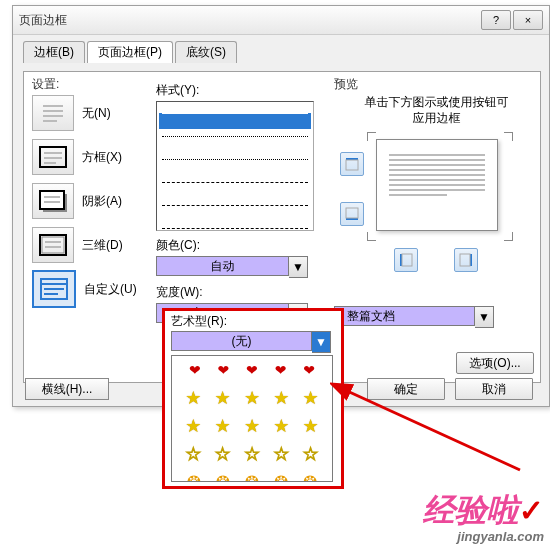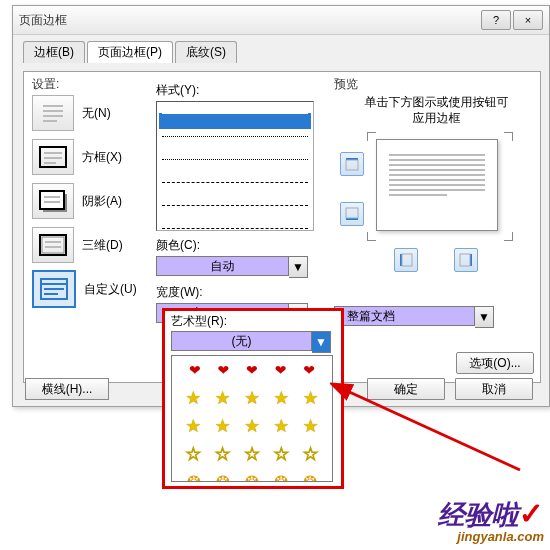--- a/index.html
+++ b/index.html
@@ -60,23 +60,23 @@
 .artlist{position:absolute;left:6px;top:44px;width:160px;height:125px;border:1px solid #7a7a7a;overflow-y:scroll;background:#fff}
 .artrow{height:28px;display:flex;align-items:center;justify-content:space-evenly}
 .heart{color:#c00;font-size:14px}
 .star{color:#e6c200;font-size:18px;text-shadow:0 0 1px #a07000}
 .staro{color:#fff;font-size:18px;text-shadow:0 0 1px #c0a000;-webkit-text-stroke:1px #c0a000}
 .sunf{color:#e69b00;font-size:17px}
 
 .arrow{position:absolute;z-index:6;pointer-events:none}
 
 .wm{position:absolute;right:6px;bottom:6px;font-family:Arial;text-align:right;z-index:7}
-.wm .t1{color:#4c1d95;font-weight:bold;font-size:27px;font-style:italic}
+.wm .t1{color:#ec4899;font-weight:bold;font-size:32px;font-style:italic}
 .wm .chk{color:#d00;font-size:30px;font-weight:bold}
-.wm .t2{color:#a16207;font-size:13px;font-style:italic;font-weight:bold;margin-top:-4px}
+.wm .t2{color:#737373;font-size:13px;font-style:italic;font-weight:bold;margin-top:-4px}
 
 .ico svg{width:32px;height:26px}
 </style>
 </head>
 <body>
 
 <div class="dialog">
   <div class="titlebar">
     <span class="title">页面边框</span>
     <div class="tbtn">

